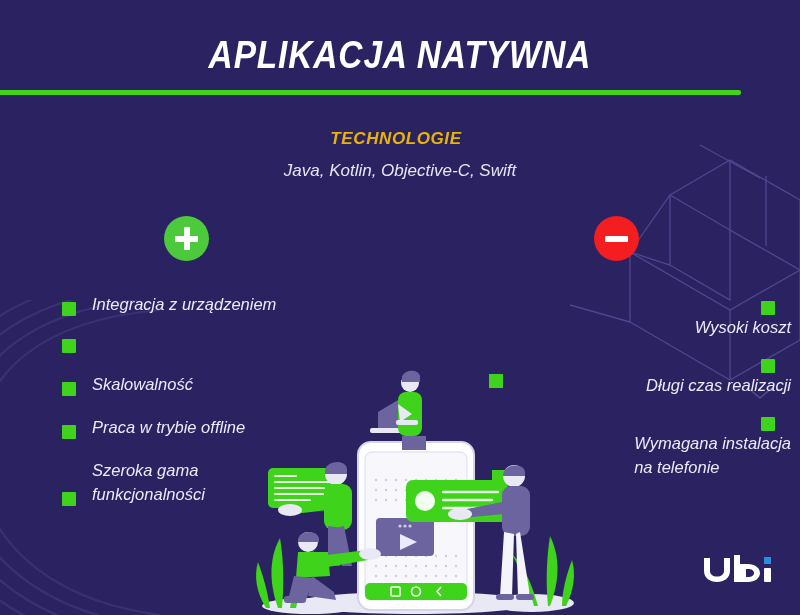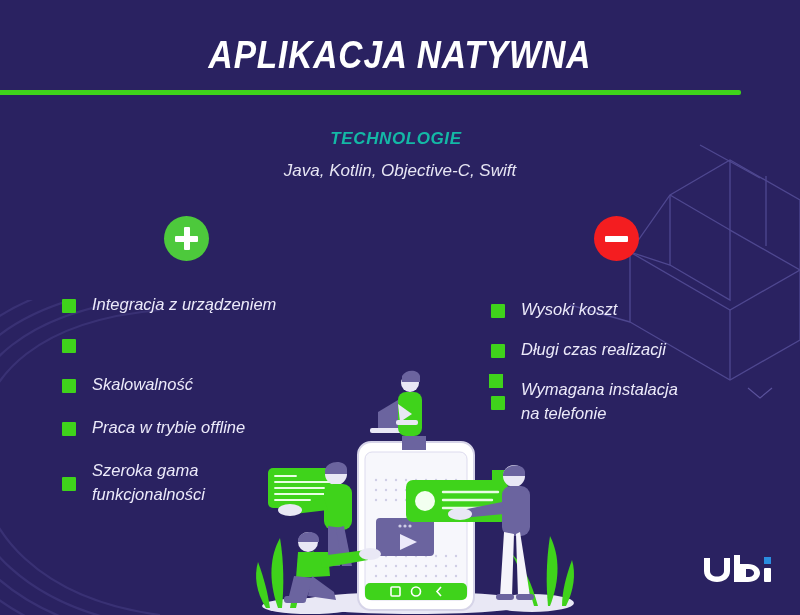--- a/index.html
+++ b/index.html
@@ -26,21 +26,21 @@
     font-family:"Liberation Sans","DejaVu Sans",sans-serif;
   }
   .rule{
     position:absolute;left:0;top:90px;width:741px;height:5px;
     background:#3fd31b;border-radius:0 2px 2px 0;
   }
 
   
   .tech-title{
     position:absolute;left:0;right:8px;top:129px;text-align:center;
-    color:#14b8a6;font-size:17px;font-weight:bold;letter-spacing:.6px;
+    color:#eab308;font-size:17px;font-weight:bold;letter-spacing:.6px;
   }
   .tech-list{
     position:absolute;left:0;right:0;top:161px;text-align:center;
     color:#e7e6f4;font-size:17px;
   }
 
   
   .badge{
     position:absolute;width:45px;height:45px;border-radius:50%;
     display:flex;align-items:center;justify-content:center;
@@ -48,22 +48,22 @@
   .badge.plus{left:164px;top:216px;background:#4dc93c;}
   .badge.minus{left:594px;top:216px;background:#f41d20;}
   .badge .bar{position:absolute;background:#fff;border-radius:1px;}
   .badge .bar.h{width:23px;height:6px;}
   .badge .bar.v{width:6px;height:23px;}
 
   
   .col{position:absolute;}
   .col.left{left:62px;top:292px;width:330px;}
   .col.right{left:491px;top:297px;width:300px;}
-  .bullet-row{display:flex;align-items:center;margin-bottom:19px;}
-  .col.right .bullet-row{margin-bottom:16px;}
+  .bullet-row{display:flex;align-items:flex-end;margin-bottom:19px;}
+  .col.right .bullet-row{margin-bottom:16px;flex-direction:column;}
   .sq{
     flex:0 0 auto;width:14px;height:14px;background:#3fd31b;
     margin-top:4px;margin-right:16px;border-radius:1px;
   }
   .btext{color:#eceafa;font-size:16.5px;line-height:24px;}
 
   
   .illus{position:absolute;left:250px;top:370px;width:330px;height:245px;}
 
   

